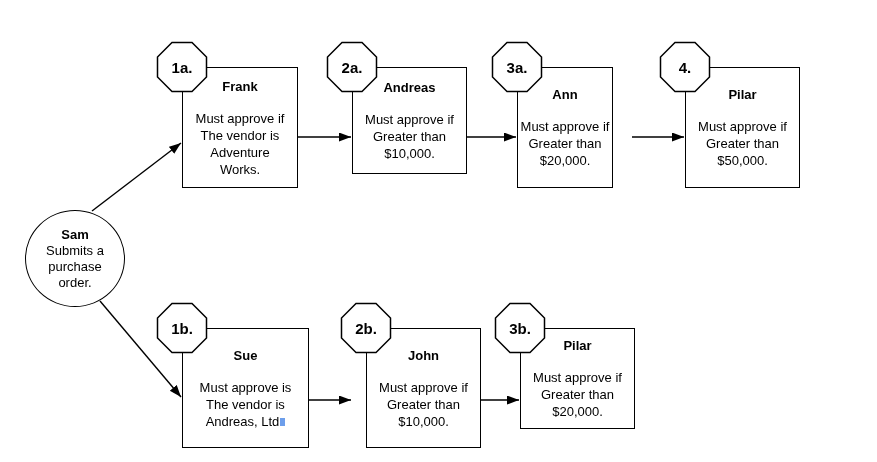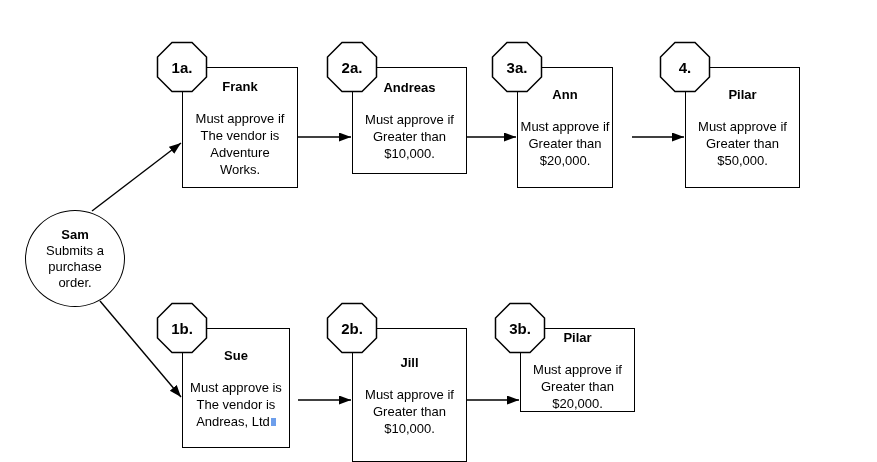--- a/index.html
+++ b/index.html
@@ -151,51 +151,51 @@
       <span class="badge-label">4.</span>
     </div>
     <div class="node-name">Pilar</div>
     <div class="node-body">
       <div>Must approve if</div>
       <div>Greater than</div>
       <div>$50,000.</div>
     </div>
   </div>
 
-  <div class="node" style="left:182px;top:328px;width:108px;height:120px">
+  <div class="node" style="left:182px;top:328px;width:127px;height:120px">
     <div class="badge">
       <svg width="52" height="52" viewBox="0 0 52 52">
         <polygon points="16,1.5 36,1.5 50.5,16 50.5,36 36,50.5 16,50.5 1.5,36 1.5,16" fill="#ffffff" stroke="#000000" stroke-width="1.5"></polygon>
       </svg>
       <span class="badge-label">1b.</span>
     </div>
     <div class="node-name">Sue</div>
     <div class="node-body">
       <div>Must approve is</div>
       <div>The vendor is</div>
       <div><span>Andreas, Ltd</span><span class="text-cursor"></span></div>
     </div>
   </div>
 
-  <div class="node" style="left:352px;top:328px;width:115px;height:134px">
+  <div class="node" style="left:366px;top:328px;width:115px;height:120px">
     <div class="badge">
       <svg width="52" height="52" viewBox="0 0 52 52">
         <polygon points="16,1.5 36,1.5 50.5,16 50.5,36 36,50.5 16,50.5 1.5,36 1.5,16" fill="#ffffff" stroke="#000000" stroke-width="1.5"></polygon>
       </svg>
       <span class="badge-label">2b.</span>
     </div>
-    <div class="node-name">Jill</div>
+    <div class="node-name">John</div>
     <div class="node-body">
       <div>Must approve if</div>
       <div>Greater than</div>
       <div>$10,000.</div>
     </div>
   </div>
 
-  <div class="node" style="left:520px;top:328px;width:115px;height:84px">
+  <div class="node" style="left:520px;top:328px;width:115px;height:101px">
     <div class="badge">
       <svg width="52" height="52" viewBox="0 0 52 52">
         <polygon points="16,1.5 36,1.5 50.5,16 50.5,36 36,50.5 16,50.5 1.5,36 1.5,16" fill="#ffffff" stroke="#000000" stroke-width="1.5"></polygon>
       </svg>
       <span class="badge-label">3b.</span>
     </div>
     <div class="node-name">Pilar</div>
     <div class="node-body">
       <div>Must approve if</div>
       <div>Greater than</div>

